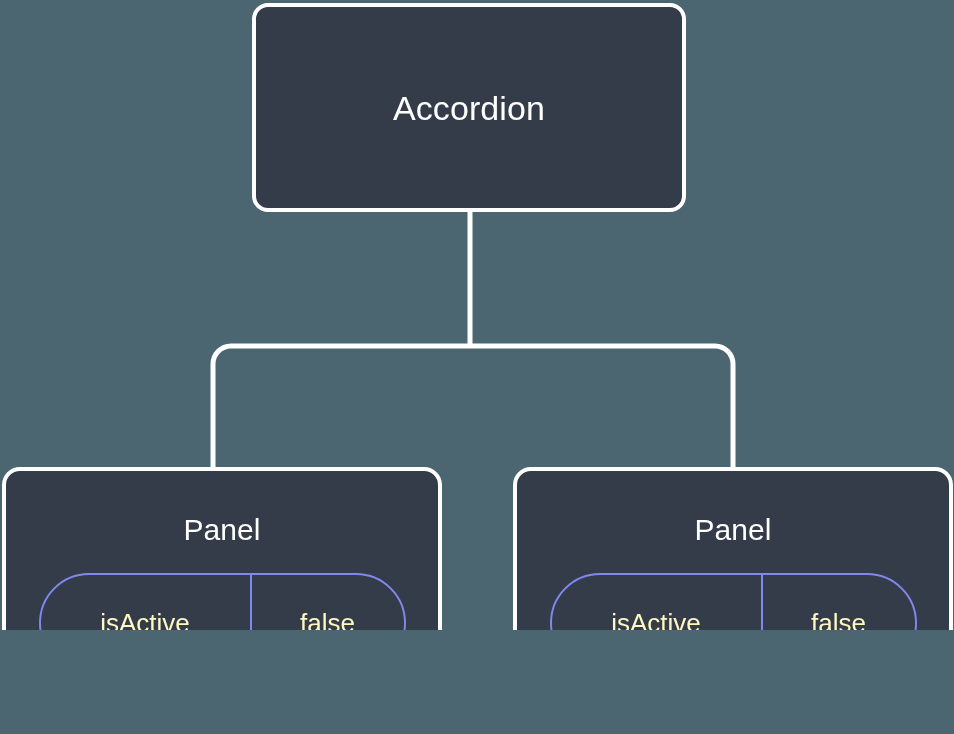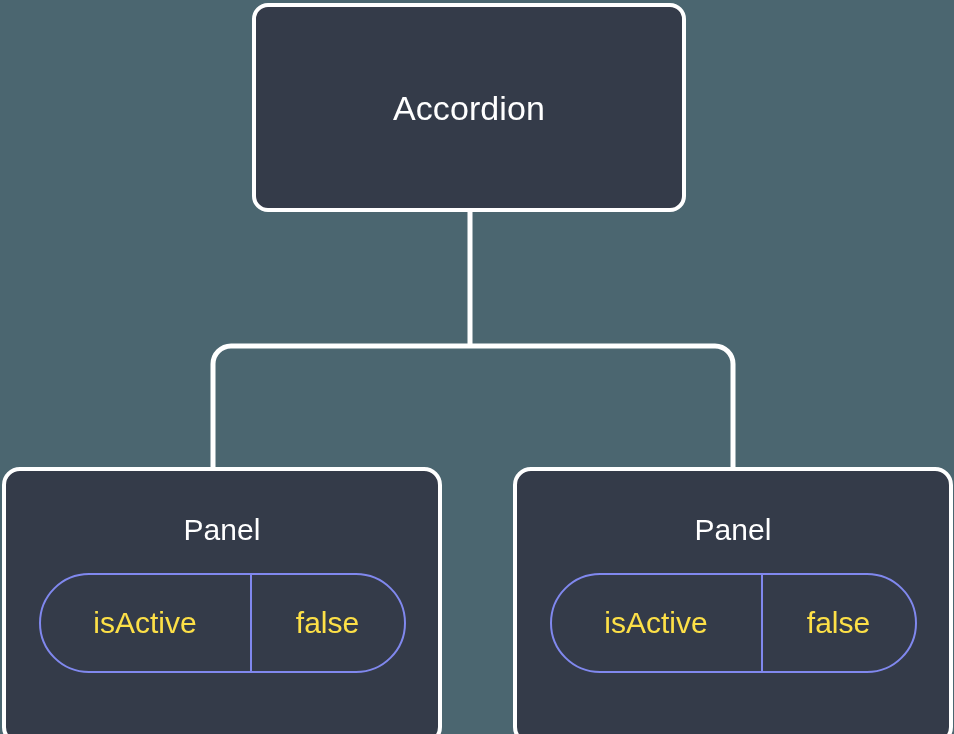--- a/index.html
+++ b/index.html
@@ -11,21 +11,21 @@
     height: 734px;
     overflow: hidden;
     background: #4b6670;
     font-family: "Liberation Sans", sans-serif;
     -webkit-font-smoothing: antialiased;
   }
 
   #canvas {
     position: relative;
     width: 954px;
-    height: 734px;
+    height: 630px;
     overflow: hidden;
   }
 
   
   #edges {
     position: absolute;
     left: 0;
     top: 0;
     width: 954px;
     height: 734px;
@@ -90,22 +90,22 @@
     border: 2px solid #8088ee;
     border-radius: 50px;
     overflow: hidden;
   }
 
   .state-pill .pill-key,
   .state-pill .pill-value {
     display: flex;
     align-items: center;
     justify-content: center;
-    color: #fde047;
-    font-size: 30px;
+    color: #fef9c3;
+    font-size: 26px;
     white-space: nowrap;
     box-sizing: border-box;
   }
 
   .state-pill .pill-key {
     width: 211px;
     border-right: 2px solid #8088ee;
   }
 
   .state-pill .pill-value {

